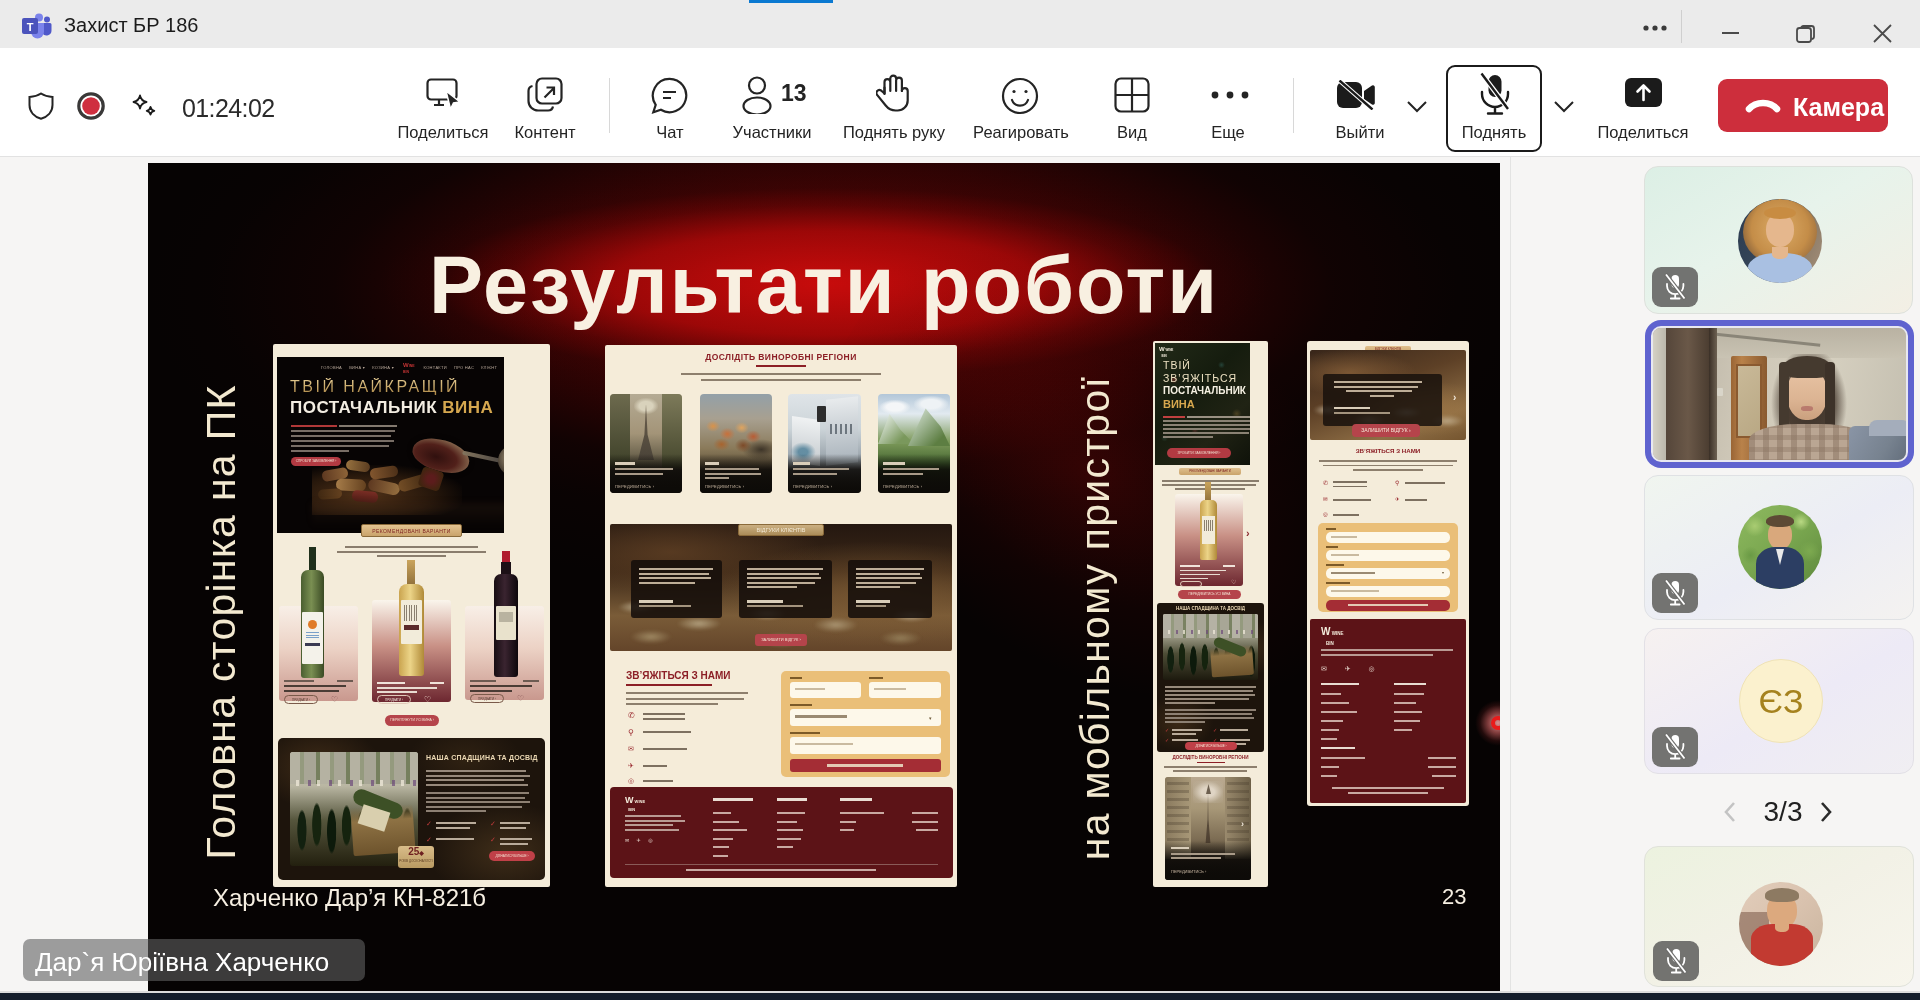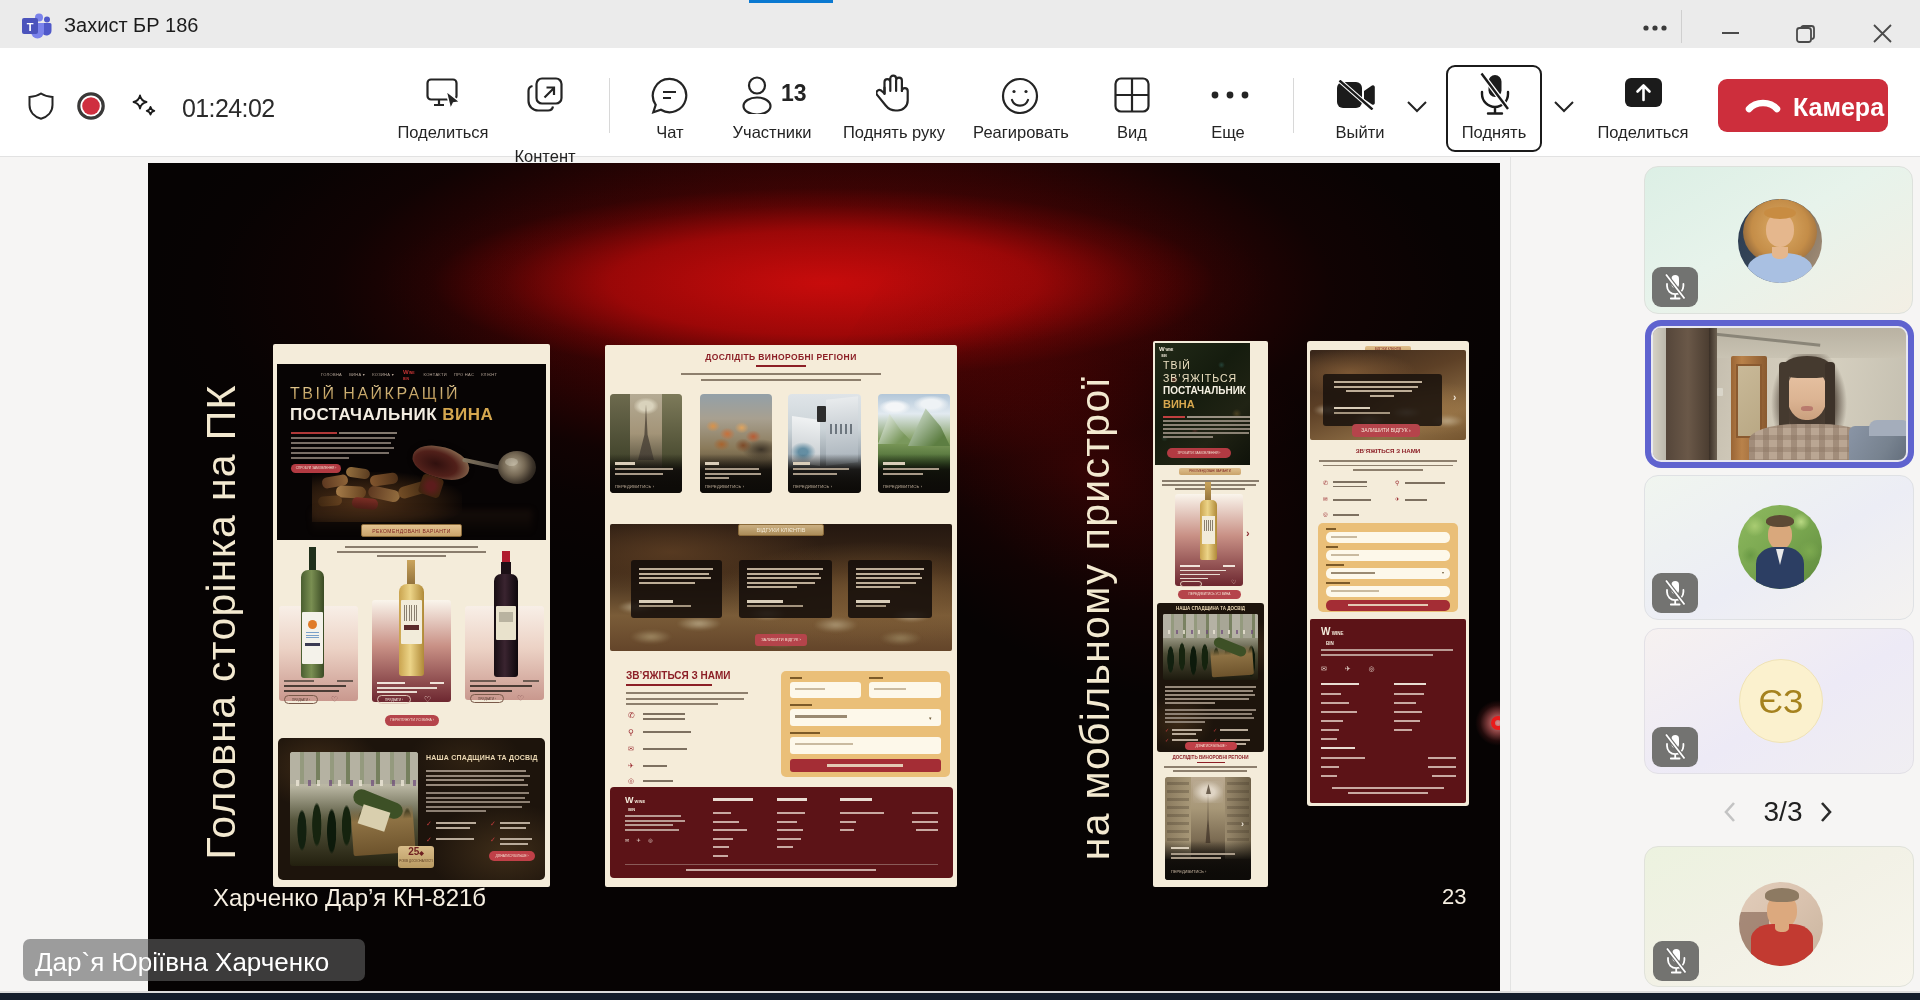--- a/index.html
+++ b/index.html
@@ -79,21 +79,21 @@
 </div>
 <div class="lbl" style="left:383px;top:123px;width:120px;">Поделиться</div>
 
 <div class="abs" style="left:527px;top:77px;">
 <svg width="36" height="35" viewBox="0 0 36 35" fill="none" stroke="#242424" stroke-width="2.2">
   <path d="M5.5 9 a5 5 0 0 0 -4 4.9 v10 a9.6 9.6 0 0 0 9.6 9.6 h10 a5 5 0 0 0 4.9 -4"></path>
   <rect x="9.5" y="1.5" width="25" height="25" rx="5.5"></rect>
   <path d="M17.5 20.5 L27 11 M19.5 10.5 h7.5 v7.5"></path>
 </svg>
 </div>
-<div class="lbl" style="left:485px;top:123px;width:120px;margin-top:24px;">Контент</div>
+<div class="lbl" style="left:485px;top:123px;width:120px;">Контент</div>
 <div class="abs" style="left:609px;top:78px;width:1px;height:55px;background:#d8d8d8;"></div>
 
 <div class="abs" style="left:651px;top:77px;">
 <svg width="37" height="37" viewBox="0 0 37 37" fill="none" stroke="#242424" stroke-width="2.2">
   <path d="M18.5 1.8 a16.7 16.7 0 1 1 -8.6 31 l-7.6 2.4 2.4-7.4 a16.7 16.7 0 0 1 13.8-26 z"></path>
   <path d="M12 15 h13 M12 21 h8" stroke-width="2"></path>
 </svg>
 </div>
 <div class="lbl" style="left:610px;top:123px;width:120px;">Чат</div>
 
@@ -190,37 +190,38 @@
 <div class="abs" style="left:1793px;top:93px;font-size:25px;font-weight:bold;color:#fff;">Камера</div>
 
 <div id="stage" class="abs" style="left:148px;top:163px;width:1352px;height:830px;background:#060303;overflow:hidden;">
 
   <div class="abs" style="left:0;top:0;width:1352px;height:830px;background:
     radial-gradient(ellipse 445px 108px at 676px 120px, rgba(208,12,12,0.92) 0%, rgba(188,9,9,0.72) 48%, rgba(140,5,5,0.34) 72%, rgba(70,2,2,0.1) 88%, rgba(0,0,0,0) 100%),
     radial-gradient(ellipse 625px 225px at 685px 126px, rgba(160,7,7,0.52) 0%, rgba(115,4,4,0.3) 55%, rgba(55,2,2,0.13) 80%, rgba(0,0,0,0) 100%),
     radial-gradient(ellipse 700px 300px at 700px 130px, rgba(90,4,4,0.3) 0%, rgba(50,2,2,0.14) 60%, rgba(0,0,0,0) 100%);"></div>
   <div class="abs" style="left:640px;top:120px;width:560px;height:460px;transform:rotate(32deg);background:radial-gradient(ellipse 300px 190px at 50% 40%, rgba(130,6,6,0.33) 0%, rgba(75,3,3,0.14) 60%, rgba(0,0,0,0) 100%);"></div>
 
+  <div class="abs" style="left:0px;top:76px;width:1352px;text-align:center;font-size:81px;font-weight:800;color:#f8f0e1;letter-spacing:2px;">Результати роботи</div>
 
   <div class="abs" style="left:73px;top:459px;width:0;height:0;">
     <div style="position:absolute;left:-300px;top:-26px;width:600px;height:52px;line-height:52px;text-align:center;transform:rotate(-90deg);font-size:41px;letter-spacing:1.3px;color:#f3e9d0;white-space:nowrap;">Головна сторінка на ПК</div>
   </div>
   <div class="abs" style="left:947px;top:455px;width:0;height:0;">
     <div style="position:absolute;left:-300px;top:-26px;width:600px;height:52px;line-height:52px;text-align:center;transform:rotate(-90deg);font-size:41px;letter-spacing:1.3px;color:#f3e9d0;white-space:nowrap;">на мобільному пристрої</div>
   </div>
 
   <div class="abs" style="left:65px;top:721px;font-size:24px;color:#f6efe2;">Харченко Дар’я КН-821б</div>
   <div class="abs" style="left:1294px;top:721px;font-size:22px;color:#f6efe2;">23</div>
 
   <div class="abs" style="left:1327px;top:537px;width:46px;height:46px;background:radial-gradient(circle, rgba(255,170,170,0.85) 0%, rgba(255,120,120,0.5) 30%, rgba(200,60,60,0.15) 55%, rgba(0,0,0,0) 70%);"></div>
   <div class="abs" style="left:1343px;top:553px;width:14px;height:14px;border-radius:50%;border:4px solid #e81b1b;"></div>
 
   <div id="s1" class="abs" style="left:125px;top:181px;width:277px;height:543px;background:#f4ecda;border-radius:2px;overflow:hidden;font-family:'Liberation Sans',sans-serif;">
 
-    <div class="abs" style="left:4px;top:20px;width:269px;height:176px;background:#070404;overflow:hidden;">
+    <div class="abs" style="left:4px;top:13px;width:227px;height:176px;background:#070404;overflow:hidden;">
 
       <div class="abs" style="left:44px;top:8px;width:220px;font-size:4px;color:#b9a99b;letter-spacing:0.3px;white-space:nowrap;">ГОЛОВНА&nbsp;&nbsp;&nbsp;&nbsp;&nbsp;ВИНА ▾&nbsp;&nbsp;&nbsp;&nbsp;&nbsp;КОЗИНА ▾&nbsp;&nbsp;&nbsp;&nbsp;&nbsp;&nbsp;&nbsp;&nbsp;&nbsp;&nbsp;&nbsp;&nbsp;&nbsp;&nbsp;&nbsp;&nbsp;&nbsp;&nbsp;&nbsp;&nbsp;&nbsp;КОНТАКТИ&nbsp;&nbsp;&nbsp;&nbsp;&nbsp;ПРО НАС&nbsp;&nbsp;&nbsp;&nbsp;&nbsp;КЛІЄНТ</div>
       <div class="abs" style="left:126px;top:5px;width:22px;height:11px;color:#c23434;font-size:6px;font-weight:bold;">W<span style="font-size:3.5px;">INE<br>BIN</span></div>
 
       <div class="abs" style="left:13px;top:21px;font-size:16px;letter-spacing:2.5px;color:#c9a765;background:linear-gradient(180deg,#e8cf96,#a8813e);-webkit-background-clip:text;background-clip:text;-webkit-text-fill-color:transparent;">ТВІЙ НАЙКРАЩІЙ</div>
       <div class="abs" style="left:13px;top:41px;font-size:17px;font-weight:bold;color:#f3ede2;letter-spacing:0.5px;">ПОСТАЧАЛЬНИК <span style="color:#d5a74f;">ВИНА</span></div>
 
       <div class="abs" style="left:14px;top:68px;width:46px;height:2px;background:#b03838;"></div>
       <div class="abs" style="left:62px;top:68px;width:58px;height:2px;background:#83796f;"></div>
       <div class="abs" style="left:14px;top:73px;width:104px;height:2px;background:#786e66;"></div>

